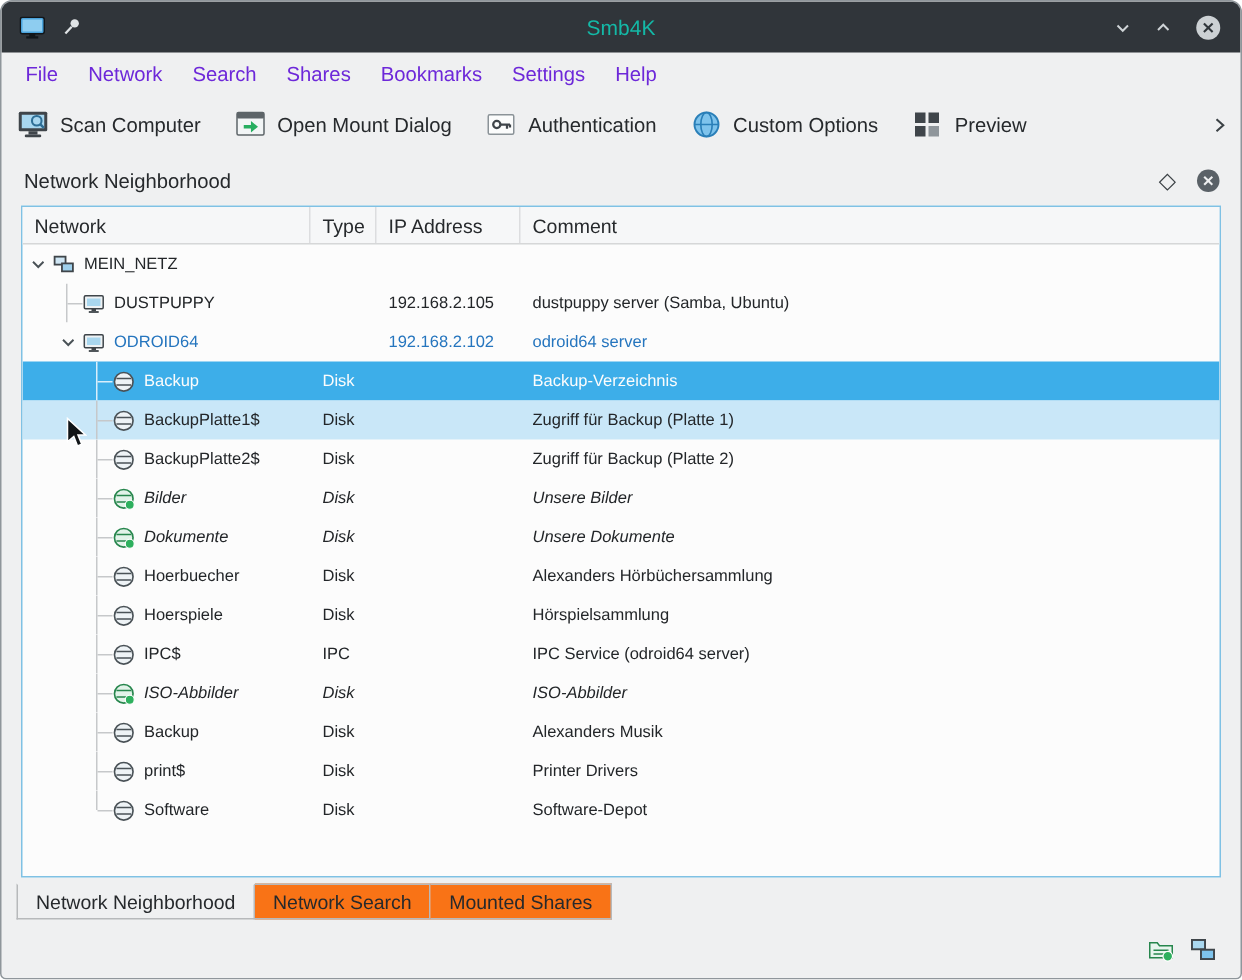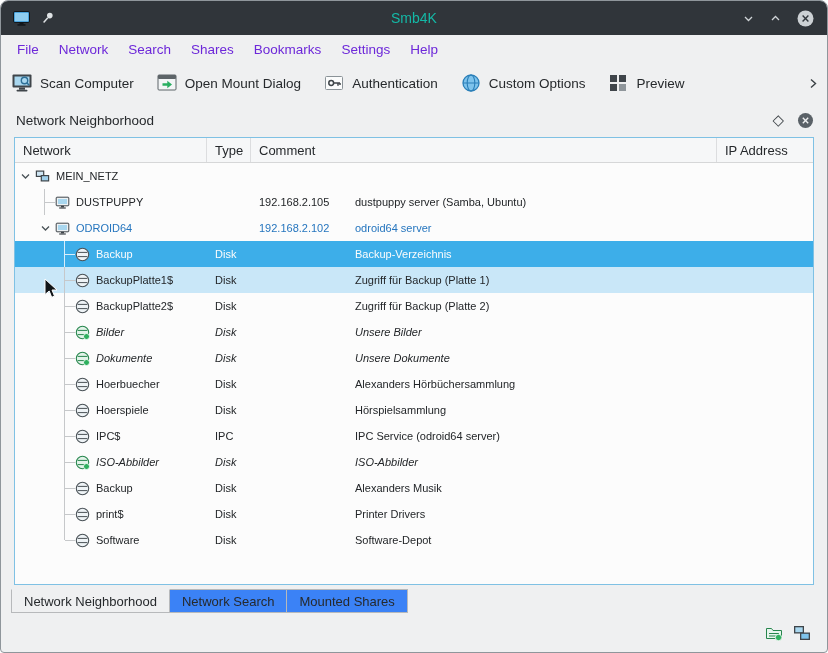--- a/index.html
+++ b/index.html
@@ -95,21 +95,21 @@
   .g.end::before    { content:""; position:absolute; left:9px; top:0; height:13px; border-left:1px solid #c6c8ca; }
   .g.end::after     { content:""; position:absolute; left:10px; top:13px; width:10px; border-top:1px solid #c6c8ca; }
   .row.selected .g.v::before, .row.selected .g.branch::before, .row.selected .g.branch::after,
   .row.selected .g.end::before, .row.selected .g.end::after { border-color:#d9eefb; }
   .g.chev { display:flex; align-items:center; justify-content:center; }
   
   .tabbar { flex:0 0 24px; height:24px; margin:4px 0 0 10px; display:flex; align-items:stretch; }
   .tab {
     display:flex; align-items:center; padding:0 12px;
     font-size:13px; color:#26292c;
-    background:#3b82f6; border:1px solid #b7b9bb; border-left:none;
+    background:#f97316; border:1px solid #b7b9bb; border-left:none;
   }
   .tab:first-child { border-left:1px solid #b7b9bb; }
   .tab.active { background:#eff0f1; border-top-color:transparent; }
   
   .statusbar { flex:1; display:flex; align-items:center; justify-content:flex-end; gap:10px; padding:0 16px; }
   
   .cursor { position:absolute; left:44px; top:278px; z-index:50; pointer-events:none; }
 </style>
 </head>
 <body>
@@ -241,22 +241,22 @@
           <line x1="5.8" y1="5.8" x2="11.2" y2="11.2" stroke="#eff0f1" stroke-width="1.4"></line>
           <line x1="11.2" y1="5.8" x2="5.8" y2="11.2" stroke="#eff0f1" stroke-width="1.4"></line>
         </svg>
       </span>
   </div>
 
   <div class="tree">
     <div class="tree-header" id="tree-header">
         <div class="th c0">Network</div>
         <div class="th c1">Type</div>
+        <div class="th c2">IP Address</div>
         <div class="th c3">Comment</div>
-        <div class="th c2">IP Address</div>
       </div>
     <div class="rows" id="rows">
         <div class="row">
           <div class="cell c0">
             <span class="g chev">
               <svg width="11" height="11" viewBox="0 0 11 11">
                 <polyline points="2,3.5 5.5,7 9,3.5" fill="none" stroke="#4a5257" stroke-width="1.3"></polyline>
               </svg>
             </span>
             <span class="icon">

